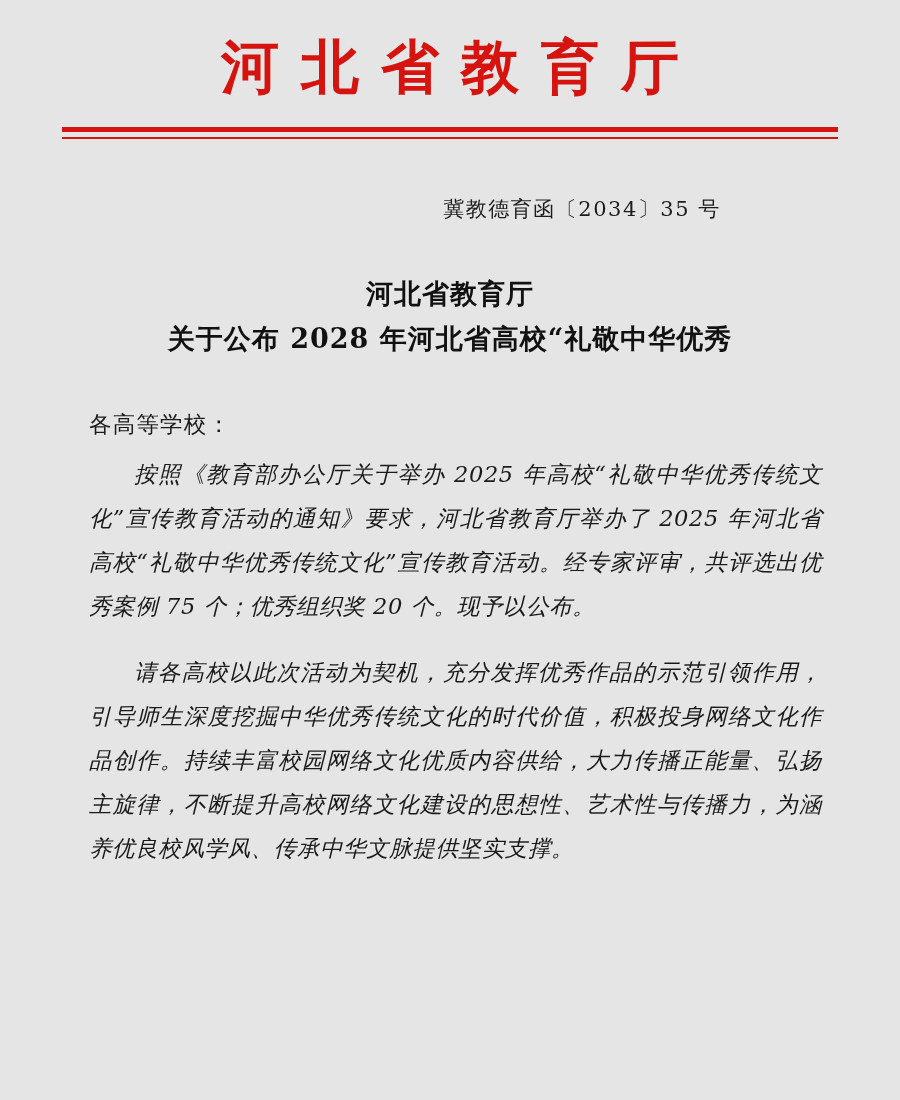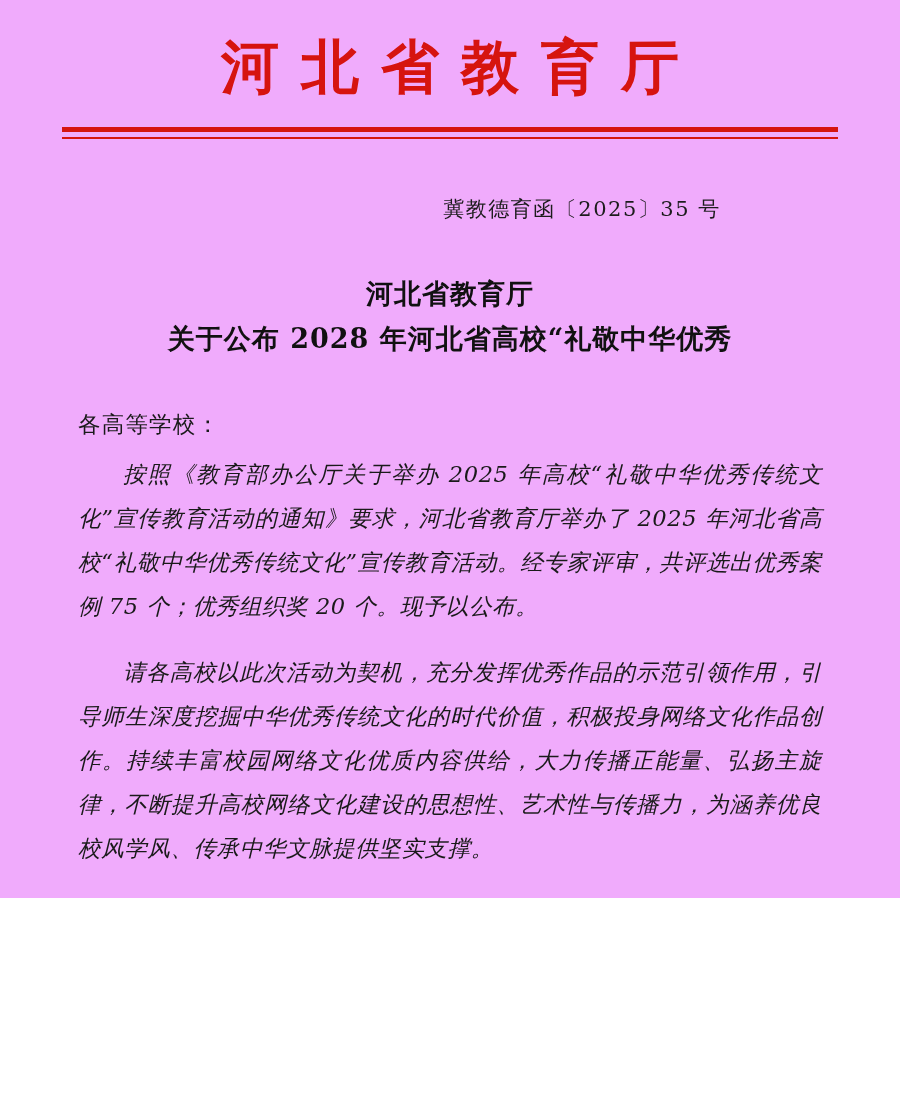--- a/index.html
+++ b/index.html
@@ -10,22 +10,22 @@
   body {
     width: 900px;
     height: 1100px;
     font-family: "DejaVu Serif", "Liberation Serif", serif;
     color: #1a1a1a;
     overflow: hidden;
   }
   .page {
     position: relative;
     width: 900px;
-    height: 898px;
-    background: #f0abfc;
+    height: 1100px;
+    background: #e5e5e5;
     box-sizing: border-box;
   }
 
   
   .letterhead {
     padding-top: 34px;
     text-align: center;
   }
   .letterhead-title {
     color: #d6140f;
@@ -79,20 +79,21 @@
     font-weight: bold;
     line-height: 1.68;
     letter-spacing: 1px;
     color: #111;
   }
 
   
   .body {
     margin-top: 42px;
     padding: 0 78px;
+    margin-left: 11px;
   }
   .salutation {
     font-size: 22.5px;
     line-height: 1.95;
     letter-spacing: 1.2px;
   }
   .para {
     font-size: 22.5px;
     line-height: 1.95;
     letter-spacing: 0.6px;
@@ -110,21 +111,21 @@
 
   <div class="letterhead">
     <div class="letterhead-title">河北省教育厅</div>
     <div class="rule-wrap">
       <div class="rule-thick"></div>
       <div class="rule-thin"></div>
     </div>
   </div>
 
   <div class="doc-number-row">
-    <span class="doc-number">冀教德育函〔2025〕35 号</span>
+    <span class="doc-number">冀教德育函〔2034〕35 号</span>
   </div>
 
   <div class="title-block">
     <div class="title-line">河北省教育厅</div>
     <div class="title-line">关于公布 2028 年河北省高校“礼敬中华优秀</div>
   </div>
 
   <div class="body">
     <div class="salutation">各高等学校：</div>
     <p class="para">按照《教育部办公厅关于举办 2025 年高校“礼敬中华优秀传统文化”宣传教育活动的通知》要求，河北省教育厅举办了 2025 年河北省高校“礼敬中华优秀传统文化”宣传教育活动。经专家评审，共评选出优秀案例 75 个；优秀组织奖 20 个。现予以公布。</p>

